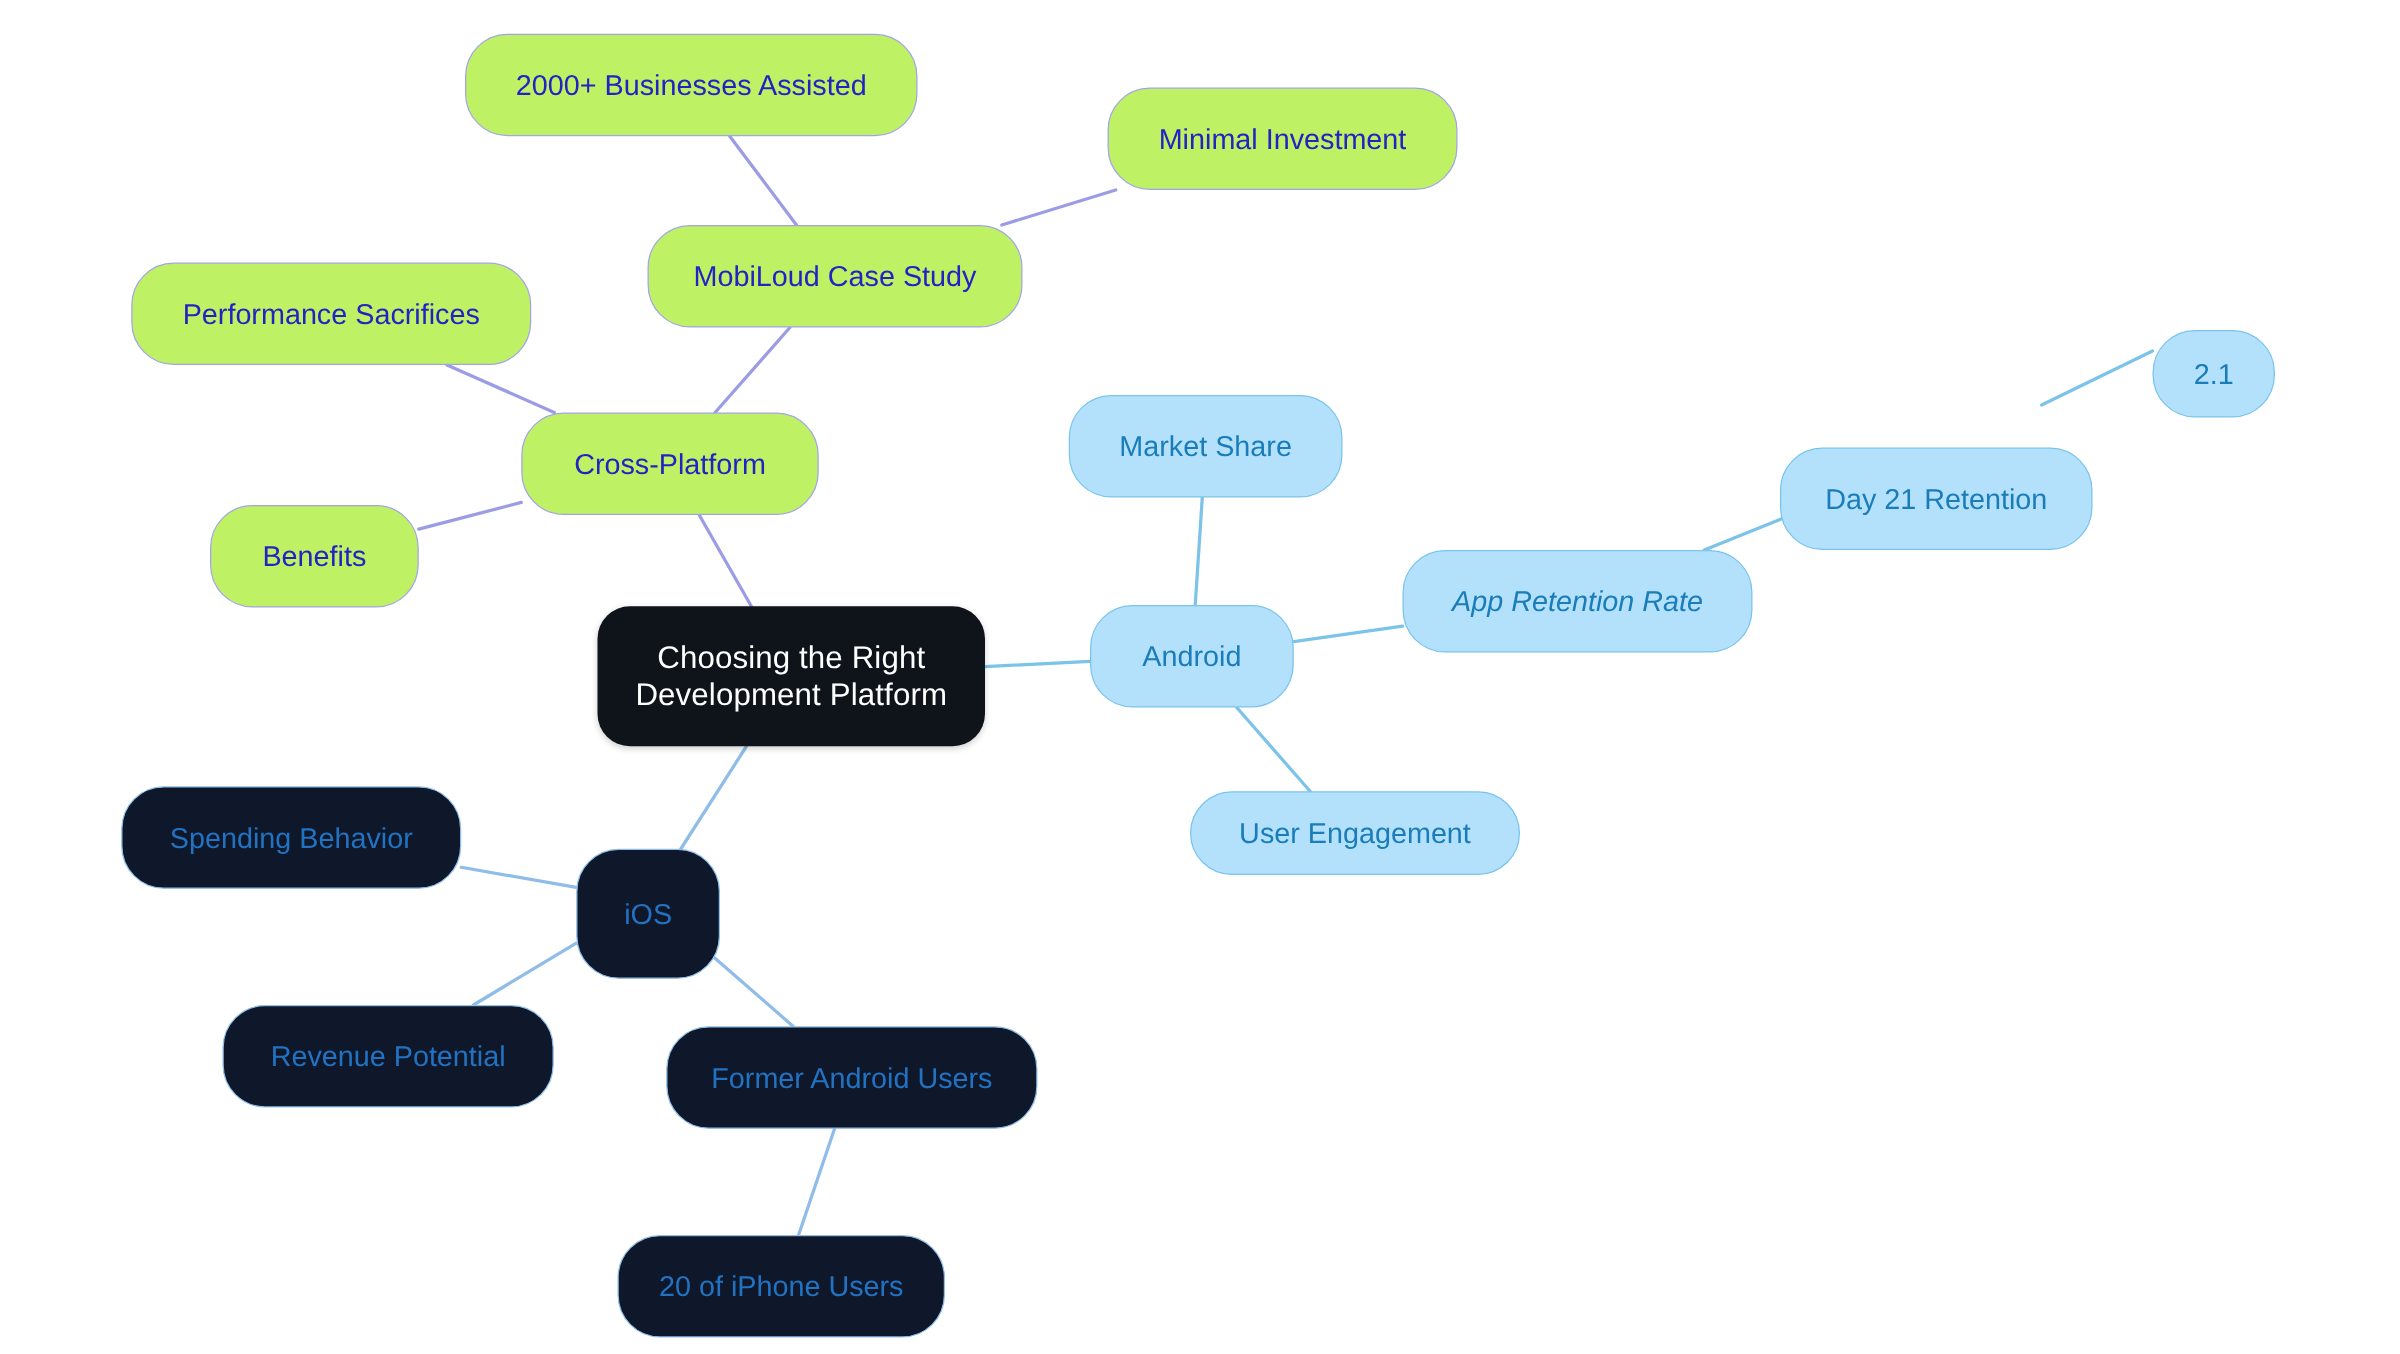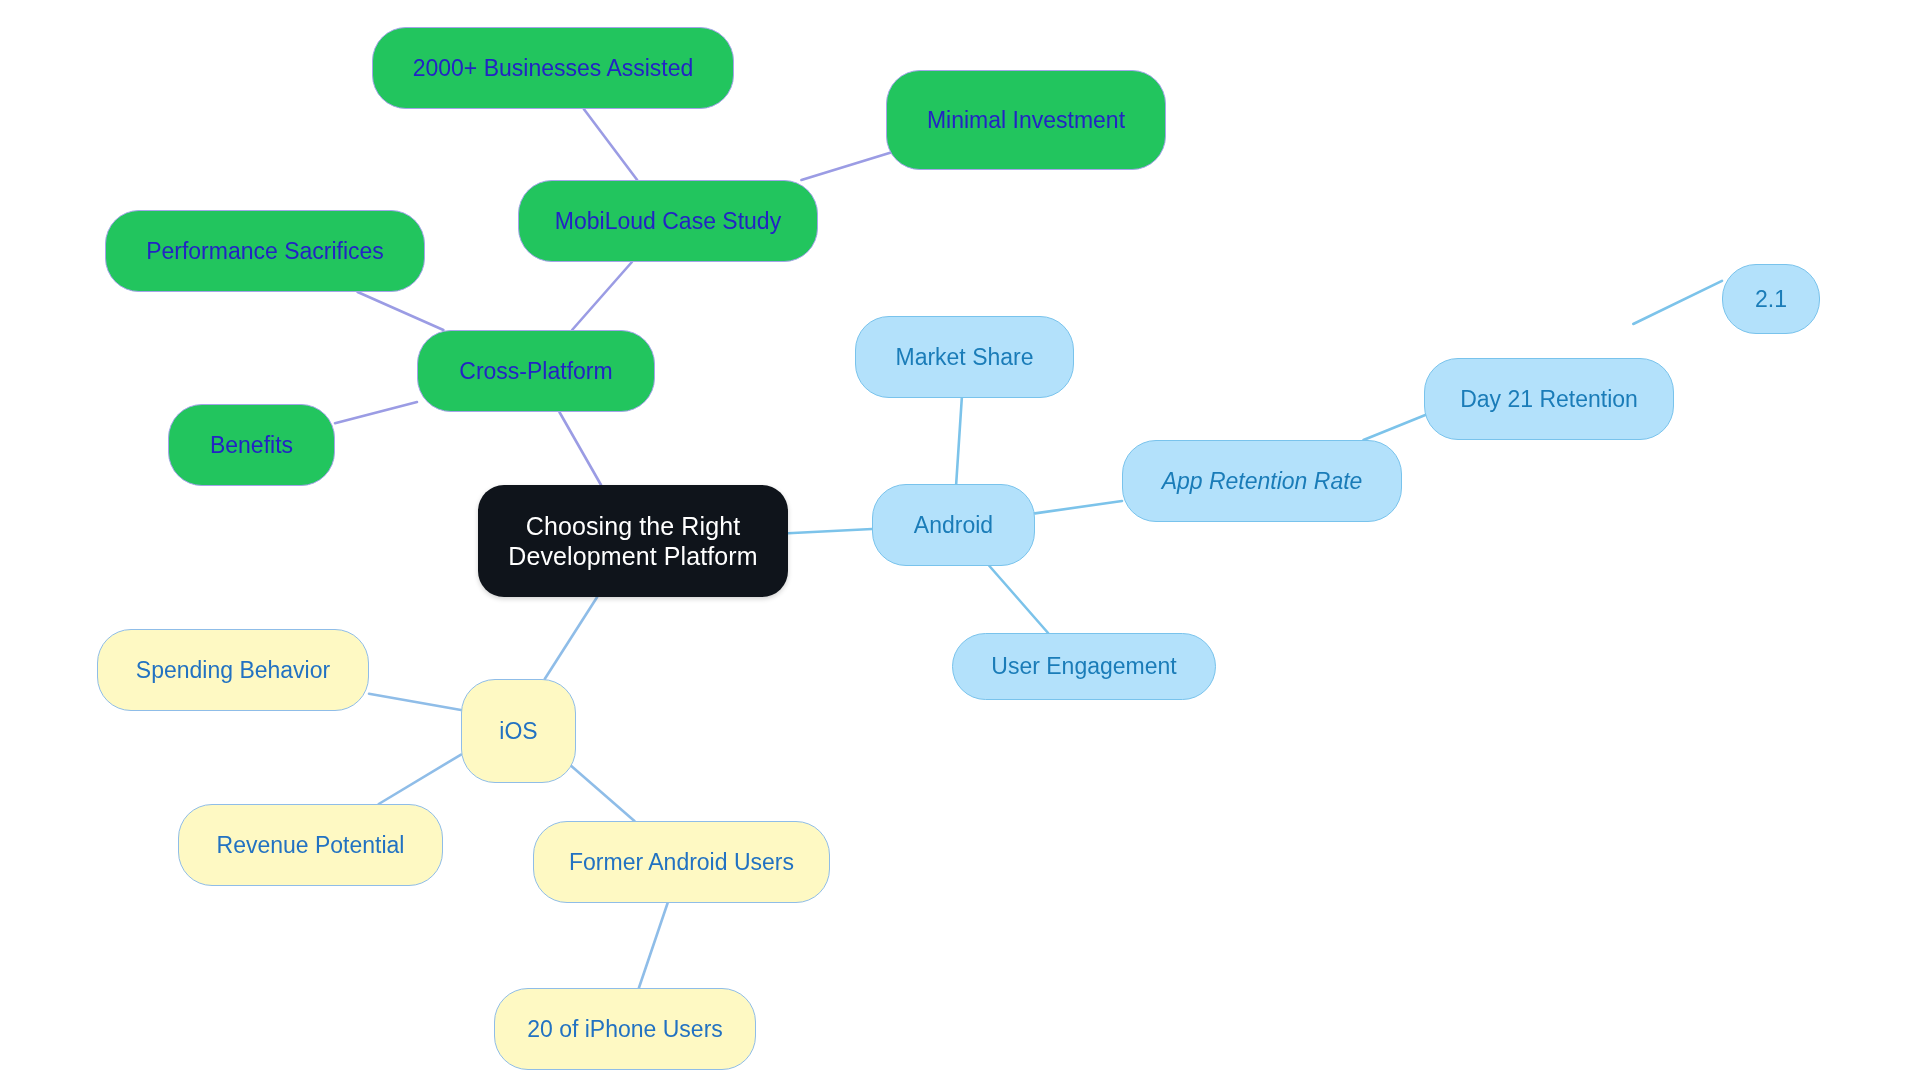--- a/index.html
+++ b/index.html
@@ -40,37 +40,37 @@
     background: #0f141b;
     color: #ffffff;
     border: none;
     border-radius: 26px;
     font-size: 25px;
     letter-spacing: 0.1px;
     box-shadow: 0 2px 5px rgba(0,0,0,0.18);
   }
   
   .node.purple {
-    background: #22c55e;
+    background: #bef264;
     border: 1.6px solid #a3a4e8;
     color: #2323c4;
     border-radius: 34px;
     font-size: 23px;
   }
   
   .node.cyan {
     background: #b3e1fb;
     border: 1.6px solid #79c3ec;
     color: #1a7cb8;
     border-radius: 34px;
     font-size: 23px;
   }
   
   .node.ios {
-    background: #fef9c3;
+    background: #0f172a;
     border: 1.6px solid #8fbde8;
     color: #2272c2;
     border-radius: 34px;
     font-size: 23px;
   }
 </style>
 </head>
 <body>
 
 <div id="canvas">
@@ -94,21 +94,21 @@
       <line x1="667.6287425149701" y1="903" x2="638.8712574850299" y2="988" stroke="#8fbde8" stroke-width="2.6" stroke-linecap="round"></line>
     </svg>
   <div id="node-layer">
       <div class="node root" style="left: 478px; top: 485px; width: 310px; height: 112px;">Choosing the Right
 Development Platform</div>
       <div class="node purple" style="left: 417px; top: 330px; width: 238px; height: 82px;">Cross-Platform</div>
       <div class="node purple" style="left: 105px; top: 210px; width: 320px; height: 82px;">Performance Sacrifices</div>
       <div class="node purple" style="left: 168px; top: 404px; width: 167px; height: 82px;">Benefits</div>
       <div class="node purple" style="left: 518px; top: 180px; width: 300px; height: 82px;">MobiLoud Case Study</div>
       <div class="node purple" style="left: 372px; top: 27px; width: 362px; height: 82px;">2000+ Businesses Assisted</div>
-      <div class="node purple" style="left: 886px; top: 70px; width: 280px; height: 100px;">Minimal Investment</div>
+      <div class="node purple" style="left: 886px; top: 70px; width: 280px; height: 82px;">Minimal Investment</div>
       <div class="node cyan" style="left: 872px; top: 484px; width: 163px; height: 82px;">Android</div>
       <div class="node cyan" style="left: 855px; top: 316px; width: 219px; height: 82px;">Market Share</div>
       <div class="node cyan" style="left: 952px; top: 633px; width: 264px; height: 67px;">User Engagement</div>
       <div class="node cyan" style="left: 1122px; top: 440px; width: 280px; height: 82px; font-style: italic;">App Retention Rate</div>
       <div class="node cyan" style="left: 1424px; top: 324px; width: 250px; height: 82px; margin-top: 34px;">Day 21 Retention</div>
       <div class="node cyan" style="left: 1722px; top: 222px; width: 98px; height: 70px; margin-top: 42px;">2.1</div>
       <div class="node ios" style="left: 461px; top: 679px; width: 115px; height: 104px;">iOS</div>
       <div class="node ios" style="left: 97px; top: 629px; width: 272px; height: 82px;">Spending Behavior</div>
       <div class="node ios" style="left: 178px; top: 804px; width: 265px; height: 82px;">Revenue Potential</div>
       <div class="node ios" style="left: 533px; top: 821px; width: 297px; height: 82px;">Former Android Users</div>

